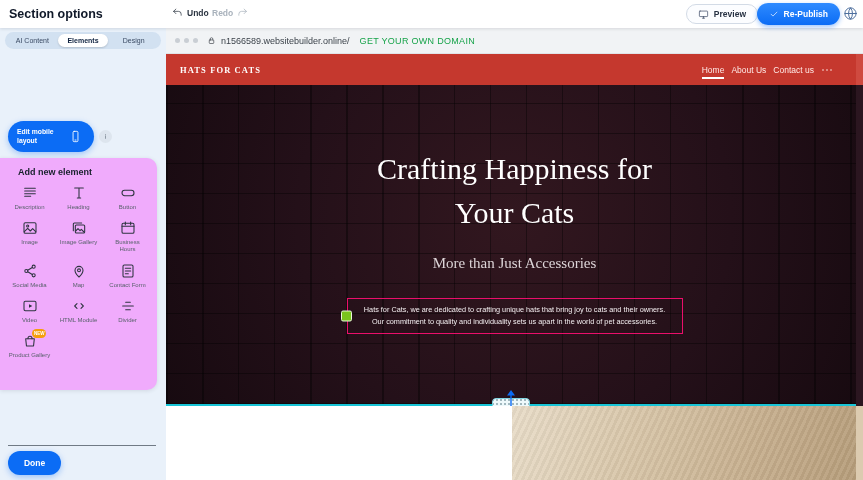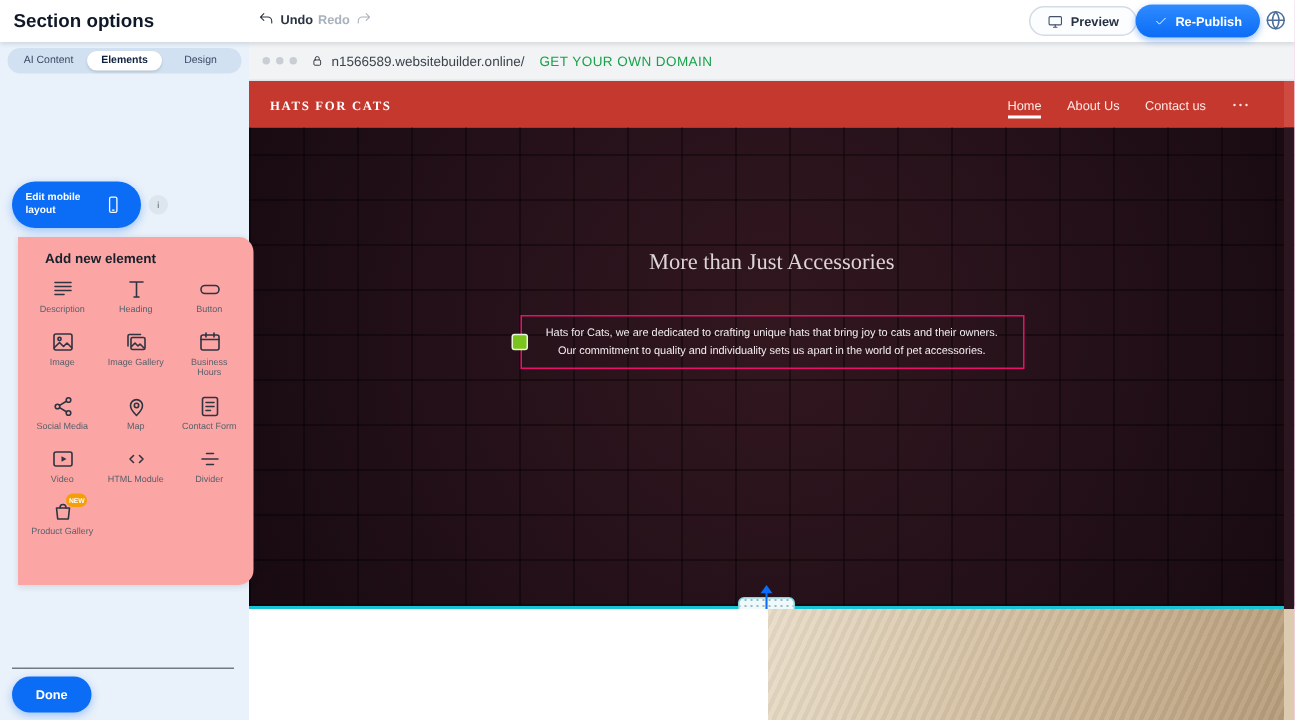--- a/index.html
+++ b/index.html
@@ -45,21 +45,21 @@
 
   .mobile-btn { position:absolute; left:8px; top:93px; width:86px; height:31px; border-radius:17px;
     background:#0b6cf5; box-shadow:0 2px 6px rgba(11,108,245,.35); display:flex; align-items:center;
     gap:6px; padding:0 9px; cursor:pointer; }
   .mobile-btn .lbl { font-size:6.8px; font-weight:700; color:#fff; line-height:1.2; width:46px; }
   .mobile-btn svg { width:13px; height:13px; color:#fff; flex:none; }
   .info-btn { position:absolute; left:99px; top:102px; width:13px; height:13px; border-radius:50%;
     background:#dde5ee; color:#5b6673; display:flex; align-items:center; justify-content:center; cursor:pointer; }
   .info-btn svg { width:9px; height:9px; }
 
-  .add-card { position:absolute; left:12px; top:130px; width:157px; height:232px; background:#fca5a5;
+  .add-card { position:absolute; left:0; top:130px; width:157px; height:232px; background:#f0abfc;
     border-radius:0 10px 10px 0; box-shadow:0 1px 4px rgba(31,41,55,.12); padding:9px 5px 6px; }
   .add-title { margin-left:13px; font-size:9px; font-weight:700; color:#17202b; }
   .egrid { margin-top:8px; display:grid; grid-template-columns:repeat(3,1fr); row-gap:9px; }
   .ecell { position:relative; display:flex; flex-direction:column; align-items:center; gap:3px; cursor:pointer; }
   .ecell svg { width:16px; height:16px; color:#2e3440; }
   .elabel { font-size:6px; color:#58616b; text-align:center; line-height:1.2; max-width:42px; }
   .badge-dot { position:absolute; top:-4px; left:55%; min-width:9px; height:9px; border-radius:5px;
     background:#f59e0b; color:#fff; font-size:4.5px; font-weight:700; display:flex; align-items:center;
     justify-content:center; padding:0 2px; }
 
@@ -76,21 +76,21 @@
   .win-dots i { width:5px; height:5px; border-radius:50%; background:#c9ced4; }
   .lock { width:9px; height:9px; color:#2b3139; }
   .url { font-size:9px; color:#3c434b; }
   .cta { font-size:9px; font-weight:400; color:#17a34a; margin-left:5px; letter-spacing:.3px; cursor:pointer; }
 
   
   .site { position:relative; height:426px; overflow:hidden; }
   .site-header { height:31px; background:#c5382e; display:flex; align-items:center; padding:0 30px 0 14px; }
   .logo { font-family:"Liberation Serif", serif; font-size:8.5px; font-weight:700; letter-spacing:1.1px;
     color:#fff; text-transform:uppercase; }
-  .nav { margin-left:auto; display:flex; gap:17px; align-items:center; }
+  .nav { margin-left:auto; display:flex; gap:7px; align-items:center; }
   .nav-item { position:relative; font-size:8.5px; color:#ffe9e6; cursor:pointer; }
   .nav-item.active::after { content:""; position:absolute; left:0; right:0; bottom:-4px; height:1.5px; background:#fff; }
   .nav-more { color:#ffe9e6; cursor:pointer; display:flex; }
   .nav-more svg { width:12px; height:8px; }
 
   .hero { position:relative; height:319px; text-align:center; padding-top:62px;
     background:
       repeating-linear-gradient(0deg, rgba(0,0,0,.38) 0 1.5px, rgba(255,255,255,0) 1.5px 30px),
       repeating-linear-gradient(90deg, rgba(0,0,0,.38) 0 1.5px, rgba(255,255,255,0) 1.5px 36px),
       radial-gradient(circle at 50% 42%, #32171f 0%, #241019 55%, #170a10 100%); }
@@ -326,20 +326,22 @@
             <svg viewBox="0 0 24 10">
                 <circle class="icf" cx="4" cy="5" r="1.6"></circle>
                 <circle class="icf" cx="12" cy="5" r="1.6"></circle>
                 <circle class="icf" cx="20" cy="5" r="1.6"></circle>
               </svg>
           </span>
         </div>
       </div>
 
       <div class="hero">
+        <div class="hero-h1">Crafting Happiness for
+Your Cats</div>
         <div class="hero-sub">More than Just Accessories</div>
         <div class="para-box">
           <span class="handle-green"></span>
           <div class="para">Hats for Cats, we are dedicated to crafting unique hats that bring joy to cats and their owners.
 Our commitment to quality and individuality sets us apart in the world of pet accessories.</div>
         </div>
       </div>
 
       <div class="section-line">
         <div class="section-handle"></div>

